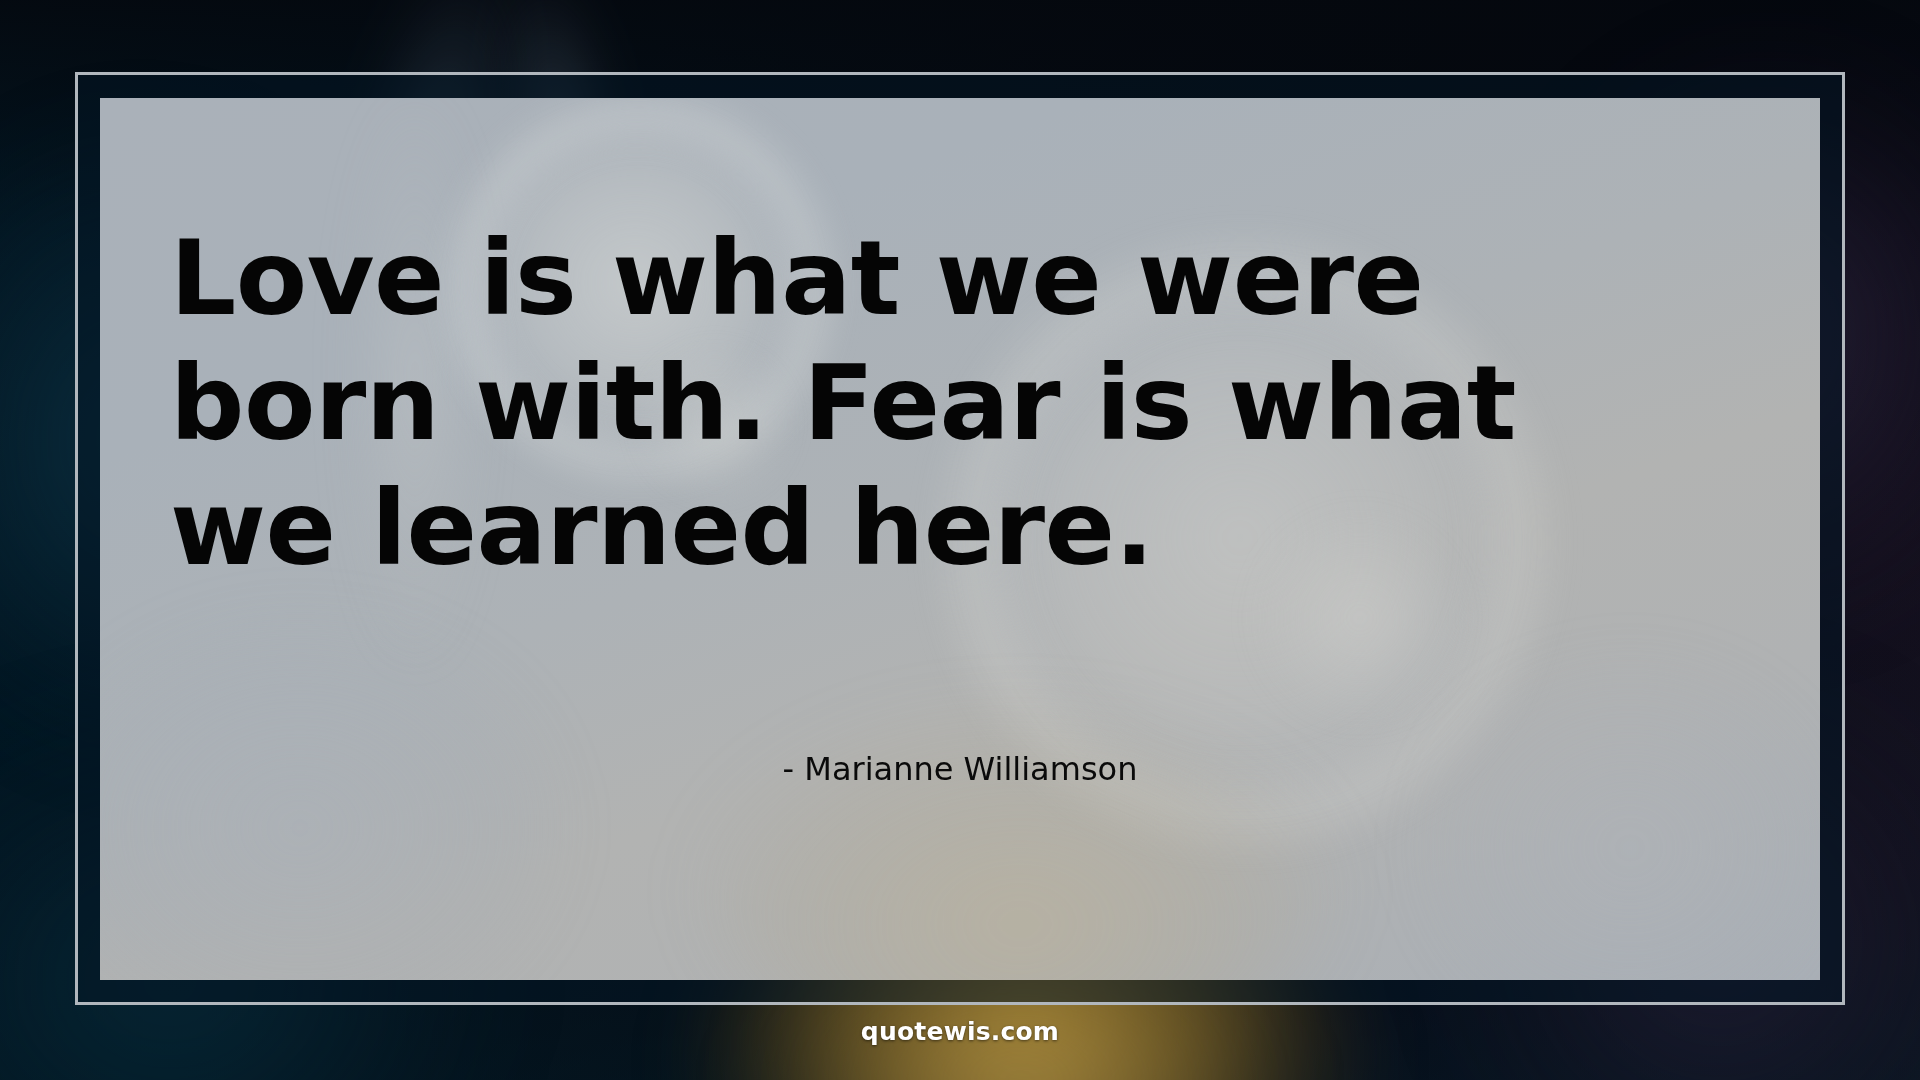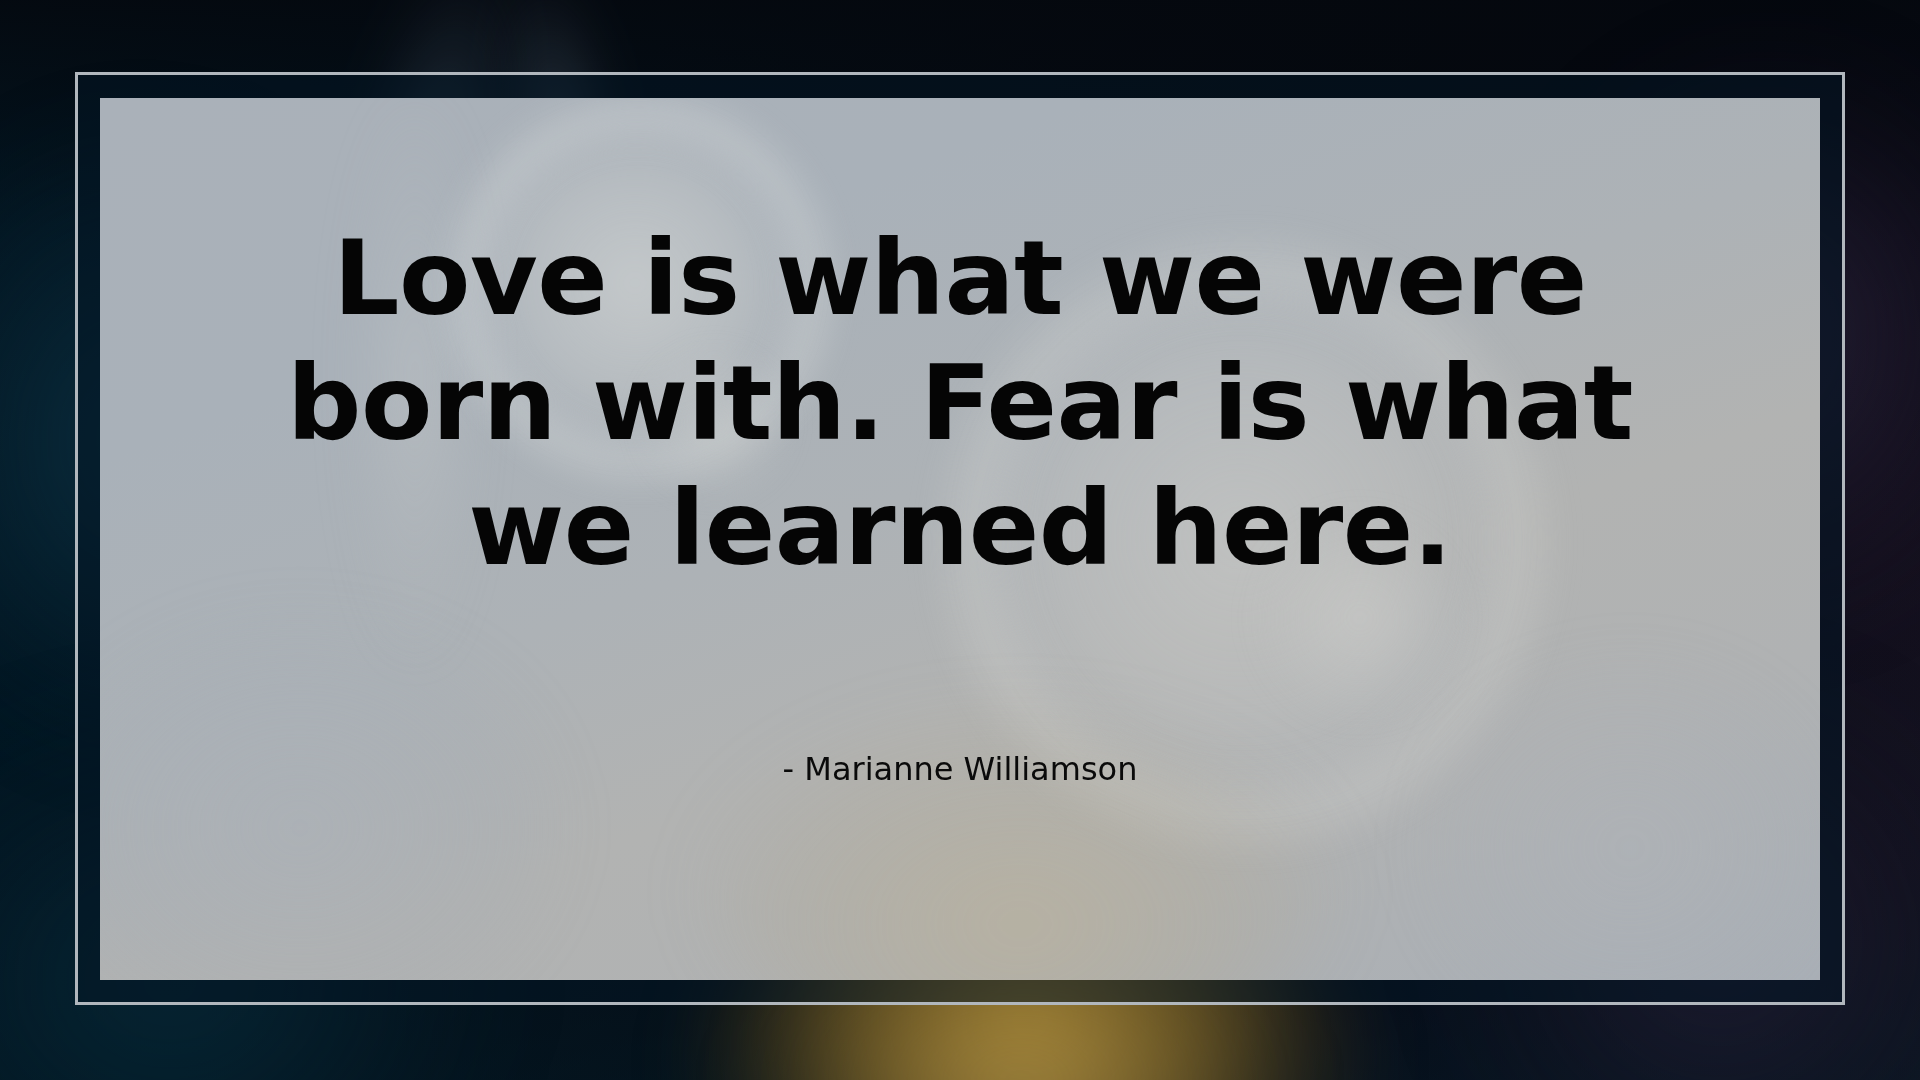--- a/index.html
+++ b/index.html
@@ -212,21 +212,20 @@
   .pb-8 { 
     left:1320px; top:560px; width:420px; height:380px;
     background:radial-gradient(ellipse at 50% 50%,
       rgba(176,180,186,0.34) 0%, rgba(170,176,184,0.12) 58%, rgba(0,0,0,0) 86%);
     filter:blur(26px);
   }
   #quote-text {
     position:absolute;
     left:70px; top:118px;
     width:1580px;
-    text-align:center;
     color:#050505;
     font-family:"DejaVu Sans", sans-serif;
     font-size:104px;
     font-weight:700;
     line-height:1.20;
     letter-spacing:-0.5px;
     white-space:pre-line;
     z-index:20;
   }
   #quote-author {
@@ -295,14 +294,17 @@
     <div class="pbokeh pb-8"></div>
     <div class="pbokeh pb-3"></div>
 
     <div id="quote-text">Love is what we were
 born with. Fear is what
 we learned here.</div>
 
     <div id="quote-author">- Marianne Williamson</div>
   </div>
 
+  <div id="watermark">
+    <span>quotewis.com</span>
+  </div>
 
 </div>
 
 </body></html>

